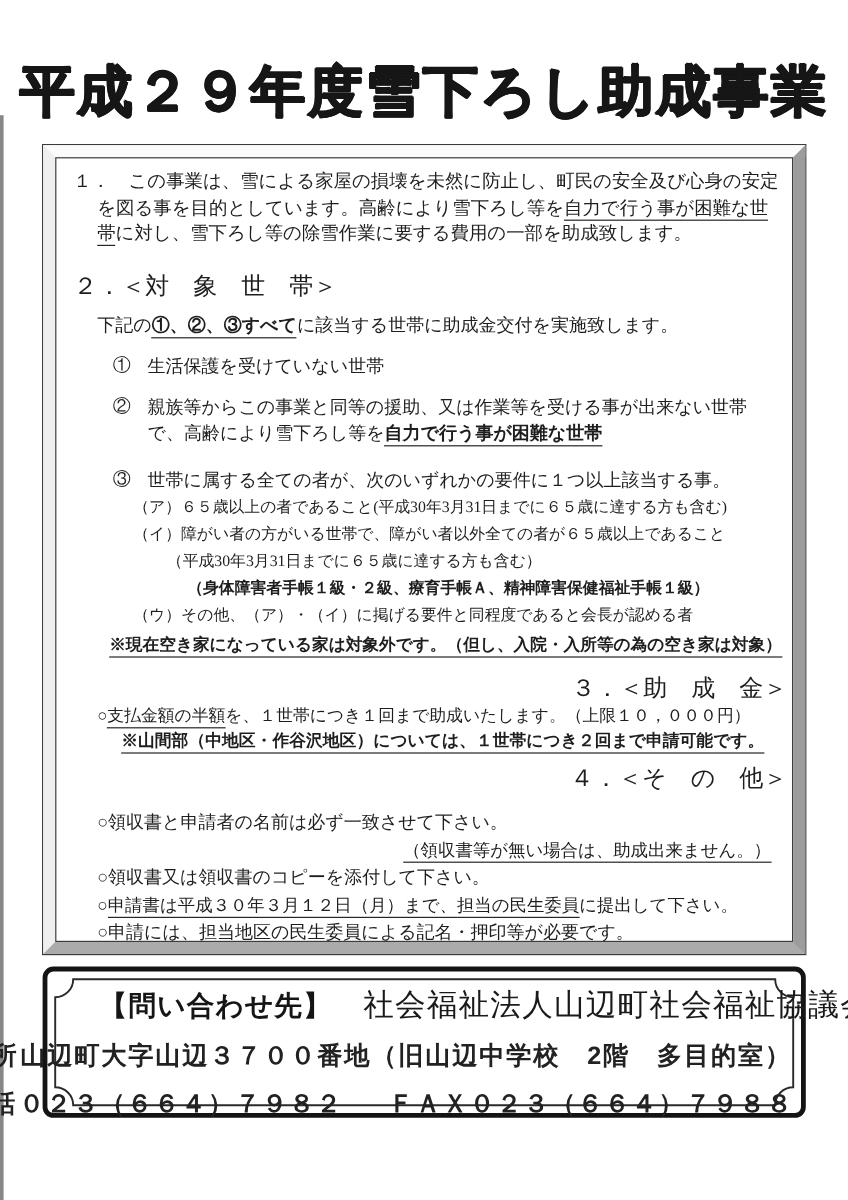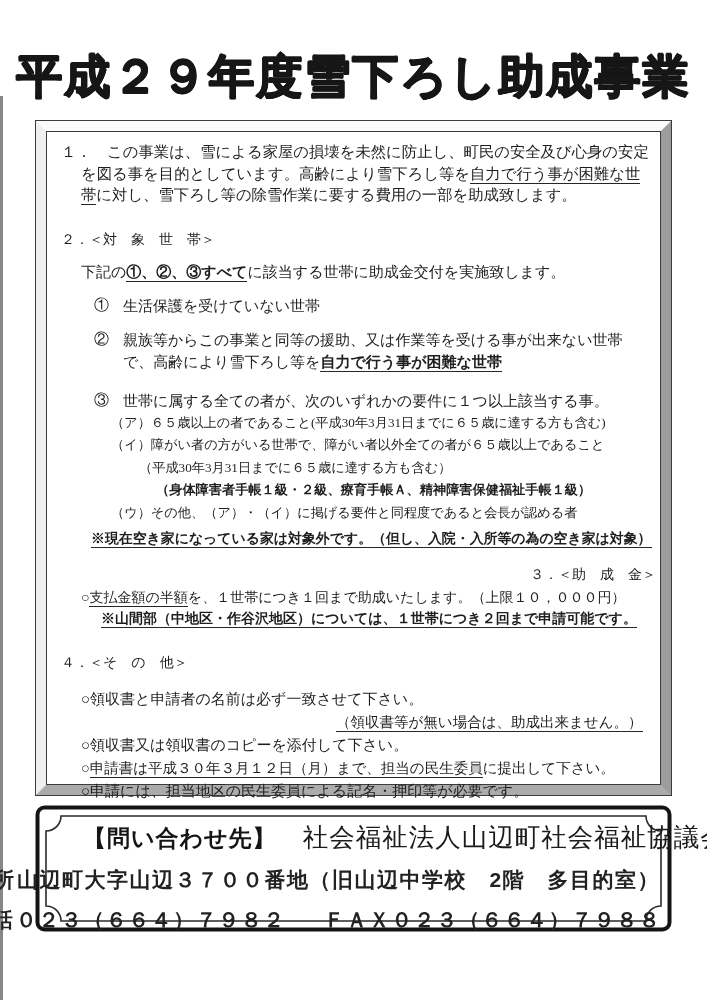--- a/index.html
+++ b/index.html
@@ -34,38 +34,38 @@
     border-color:#fbfbfb #9c9c9c #ababab #efefef;
   }
   .inner {
     width:100%; height:100%; border:1px solid #3c3c3c;
     padding:9px 4px 4px 14px; background:#fff;
     font-size:15px; line-height:21.5px;
   }
   .seg-u { border-bottom:1.3px solid #262626; padding-bottom:1px; }
   .seg-b { font-weight:700; }
   .p1 { font-size:15.35px; margin-left:20px; text-indent:-20px; padding-right:4px; }
-  .sec-h { font-size:14px; font-weight:400; line-height:25px; }
+  .sec-h { font-size:20px; font-weight:400; line-height:25px; }
   .h2 { margin-top:21px; }
   .intro { margin-top:10px; margin-left:20px; }
   .item { display:flex; align-items:flex-start; margin-left:33px; }
   .item-1 { margin-top:12px; }
   .item-2 { margin-top:12px; }
   .item-3 { margin-top:17px; }
   .marker { flex:0 0 29px; }
   .item-body { flex:1 1 auto; line-height:22px; }
   .w-narrow { max-width:505px; }
   .sub { font-size:13.2px; line-height:22.4px; margin-left:50px; }
   .sub-i2 { margin-left:78px; }
   .sub-i3 { margin-left:95px; }
   .vacant-note { margin-top:4px; margin-left:30px; font-size:13.9px; line-height:22px; }
   .h3 { margin-top:12px;text-align:right; }
   .s3-line1 { margin-left:20px; font-size:14px; line-height:21px; }
   .s3-line2 { margin-left:40px; font-size:14px; line-height:21px; }
-  .h4 { margin-top:21px; }
+  .h4 { margin-top:8px;text-align:right; }
   .s4-line { margin-left:20px; font-size:15px; line-height:20px; margin-top:3px; }
   .s4-first { margin-top:14px; }
   .right-note { margin-left:275px; font-size:14.5px; }
   .fs145 { font-size:14.5px; }
   
   .contact-frame {
     position:absolute; left:35px; top:805px; width:507px; height:127px;
   }
   .contact-frame svg { position:absolute; left:0; top:0; }
   .contact-content {

